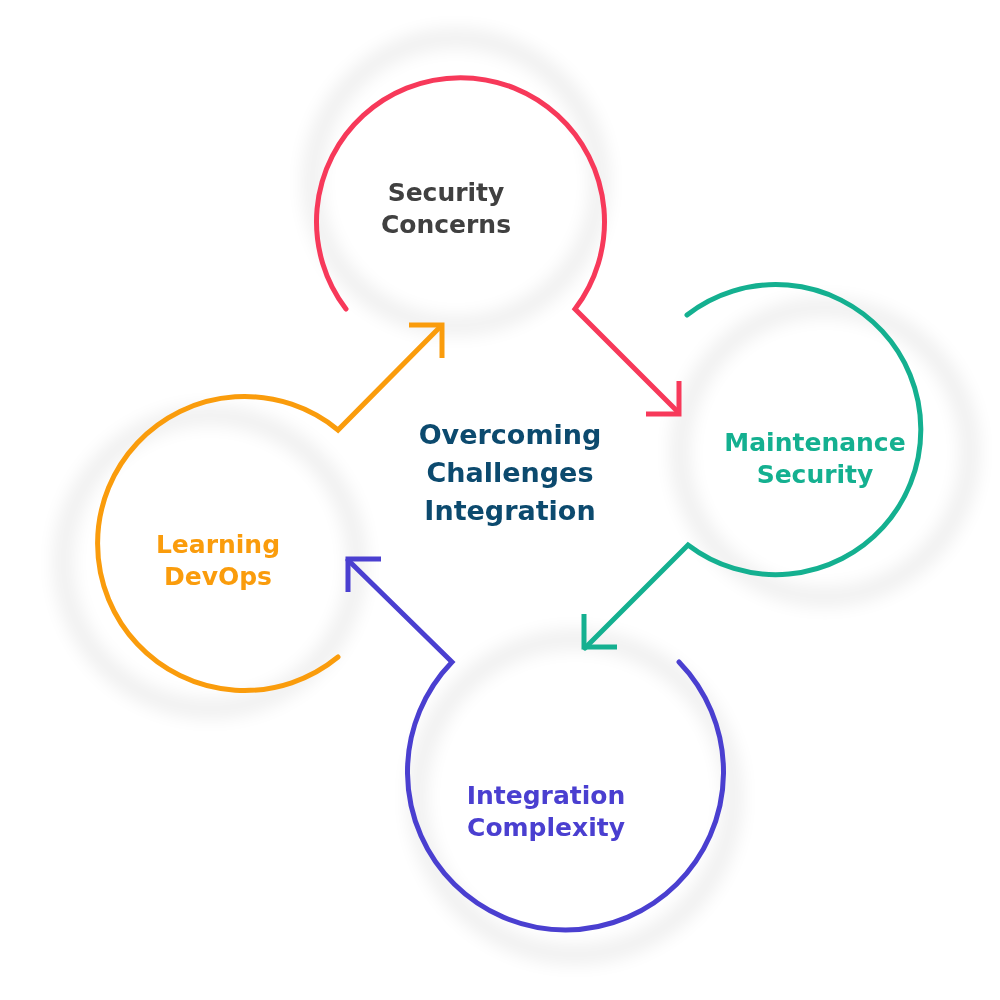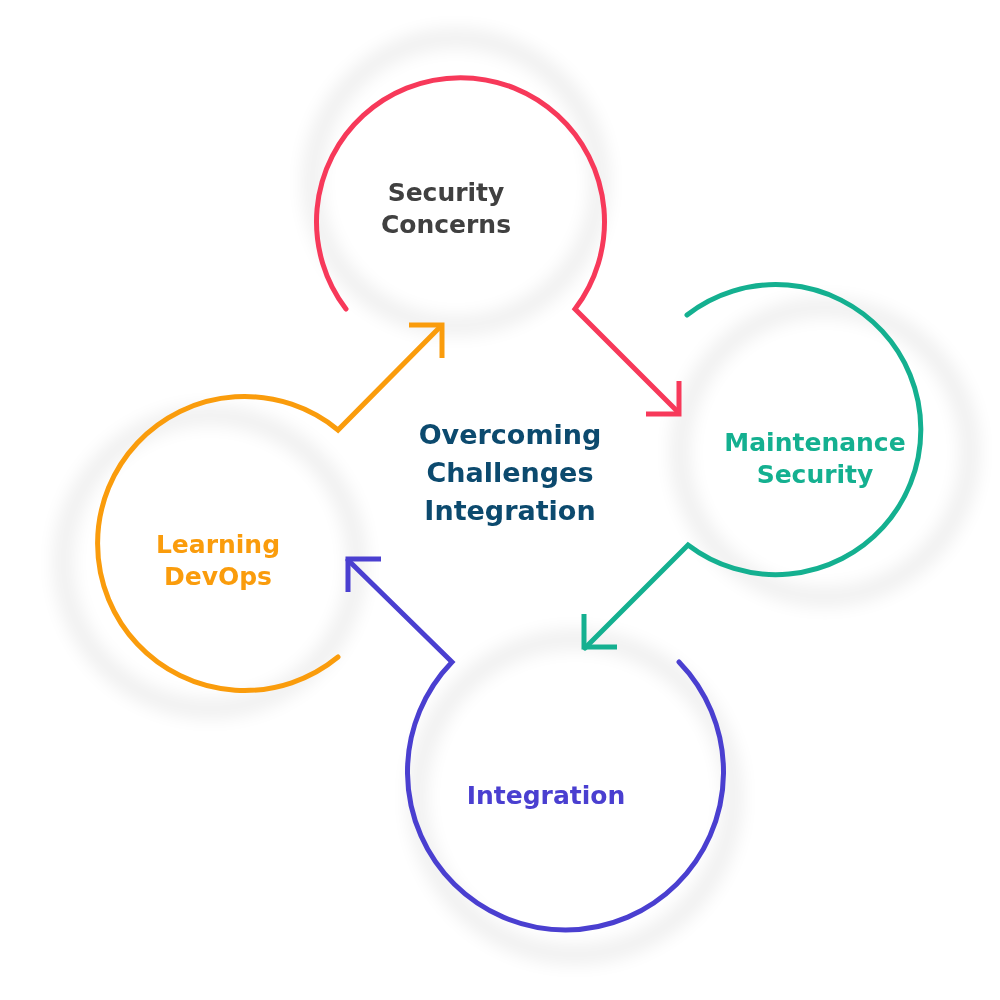--- a/index.html
+++ b/index.html
@@ -54,20 +54,21 @@
   <div>Concerns</div>
 </div>
 
 <div class="label" style="left:695px; top:427px; width:240px; color:#14b090;">
   <div>Maintenance</div>
   <div>Security</div>
 </div>
 
 <div class="label" style="left:436px; top:780px; width:220px; color:#4a3fd0;">
   <div>Integration</div>
+  <div>Complexity</div>
 </div>
 
 <div class="label" style="left:118px; top:529px; width:200px; color:#fa9c0c;">
   <div>Learning</div>
   <div>DevOps</div>
 </div>
 
 <div class="title" style="left:380px; top:416px; width:260px;">
   <div>Overcoming</div>
   <div>Challenges</div>

